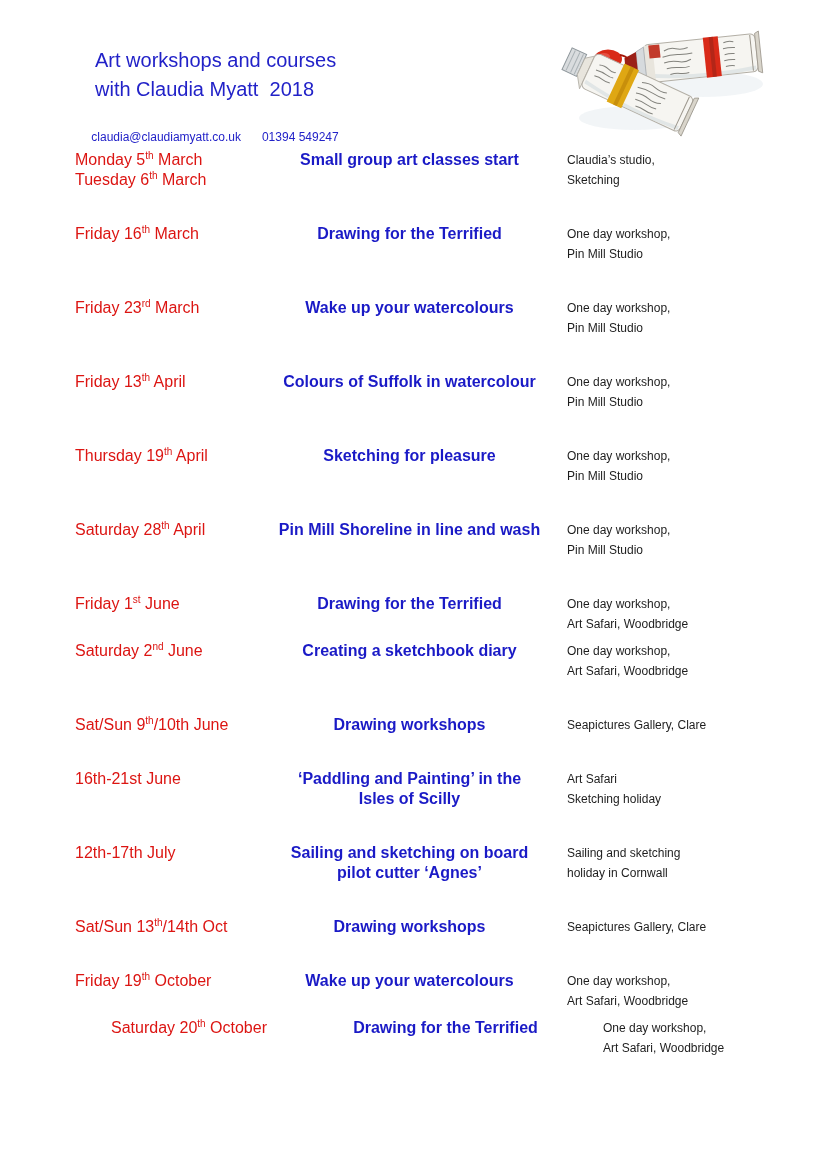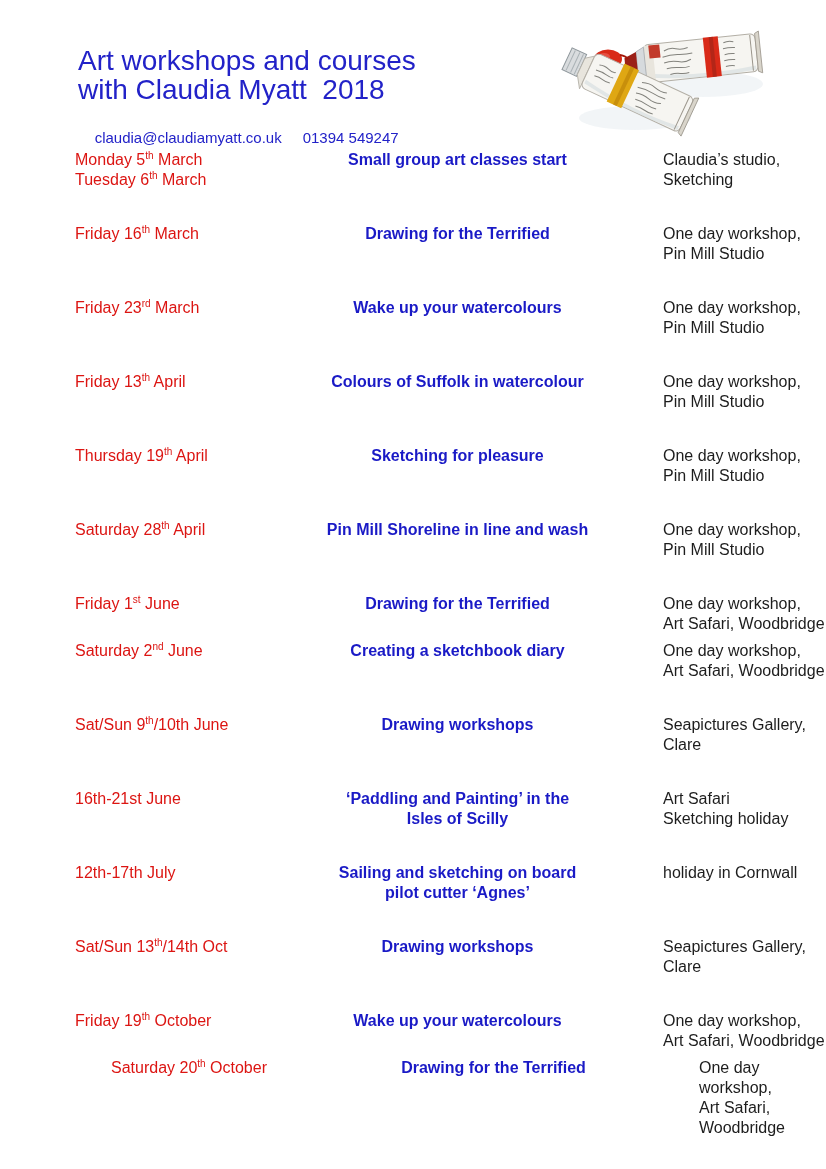--- a/index.html
+++ b/index.html
@@ -12,47 +12,47 @@
     color: var(--body-text, #1d1d1d);
   }
   .header {
     position: absolute;
     left: 78px; top: 46px;
   }
   .title-line {
     display: block;
     white-space: pre;
     color: var(--title-blue, #2222c8);
-    font-size: 28px;
+    font-size: 20px;
     line-height: 29px;
     font-weight: 400;
+    margin-left: 17px;
   }
   .contact {
     margin-top: 5px;
     color: var(--title-blue, #2222c8);
-    font-size: 15px;
+    font-size: 12px;
     line-height: 19px;
     white-space: pre;
   }
   .contact .phone { margin-left: 21px; }
   .tubes {
     position: absolute;
     left: 553px; top: 10px;
     width: 222px; height: 130px;
   }
   .schedule {
     position: absolute;
     left: 75px; top: 150px;
     width: 751px;
   }
   .row {
     display: grid;
     grid-template-columns: 177px 315px 1fr;
     align-items: start;
-    gap: 48px;
   }
   .row.gap-normal { margin-bottom: 34px; }
   .row.gap-tight  { margin-bottom: 7px; }
   .row.gap-none   { margin-bottom: 0; margin-left: 36px; }
   .date-line {
     color: var(--date-red, #dc1512);
     font-size: 16px;
     line-height: 20px;
     white-space: pre;
   }
@@ -63,21 +63,21 @@
   }
   .course-line {
     color: var(--course-blue, #1a1ac6);
     font-size: 16px;
     font-weight: 700;
     line-height: 20px;
     text-align: center;
   }
   .loc-line {
     color: var(--body-text, #1d1d1d);
-    font-size: 16px;
+    font-size: 12px;
     line-height: 20px;
   }
 </style>
 </head>
 <body>
 
 <div class="header">
   <h1 style="margin:0; font-size:24px; font-weight:400;">
     <span class="title-line">Art workshops and courses</span>
     <span class="title-line">with Claudia Myatt  2018</span>
@@ -274,20 +274,21 @@
   </div>
     <div class="row gap-normal">
     <div class="cell date-cell">
         <div class="date-line"><span>12th-17th July</span></div>
       </div>
     <div class="cell course-cell">
         <div class="course-line">Sailing and sketching on board</div>
         <div class="course-line">pilot cutter ‘Agnes’</div>
       </div>
     <div class="cell location-cell">
+        <div class="loc-line">Sailing and sketching</div>
         <div class="loc-line">holiday in Cornwall</div>
       </div>
   </div>
     <div class="row gap-normal">
     <div class="cell date-cell">
         <div class="date-line"><span>Sat/Sun 13</span><sup>th</sup><span>/14th Oct</span></div>
       </div>
     <div class="cell course-cell">
         <div class="course-line">Drawing workshops</div>
       </div>

